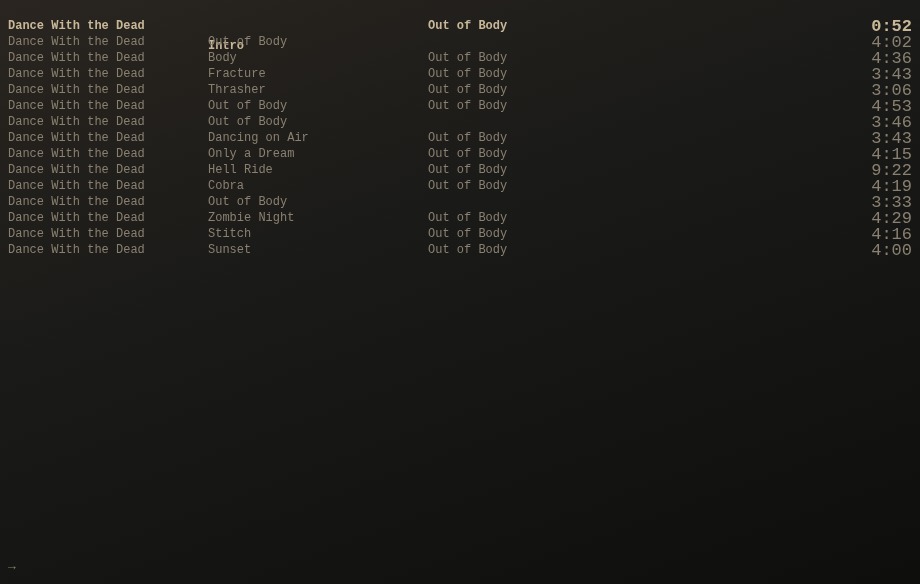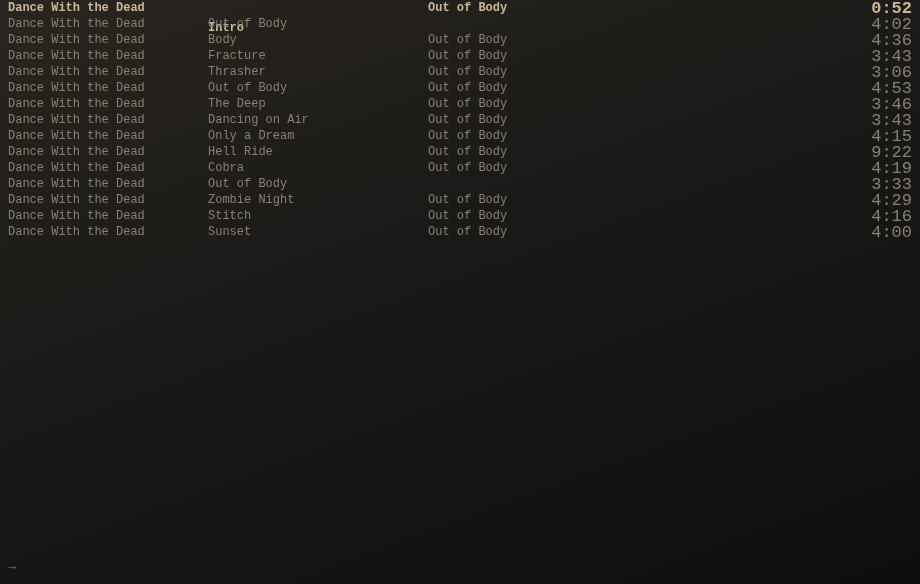--- a/index.html
+++ b/index.html
@@ -13,21 +13,21 @@
       height: 584px;
       background: linear-gradient(160deg, #2a2520 0%, #1a1a18 40%, #0e0e0c 100%);
       font-family: 'Courier New', Courier, monospace;
       font-size: 13px;
       color: #8a8070;
       overflow: hidden;
       position: relative;
     }
 
     .track-list {
-      padding: 0 0;
+      padding: 18px 0;
       width: 100%;
     }
 
     .track-row {
       display: flex;
       align-items: center;
       padding: 2px 8px;
       height: 16px;
       cursor: pointer;
     }
@@ -121,21 +121,20 @@
       <div class="col-duration">3:06</div>
     </div>
     <div class="track-row">
       <div class="col-artist">Dance With the Dead</div>
       <div class="col-title">Out of Body</div>
       <div class="col-album">Out of Body</div>
       <div class="col-duration">4:53</div>
     </div>
     <div class="track-row">
       <div class="col-artist">Dance With the Dead</div>
-      <div class="col-title">The Deep</div>
       <div class="col-album">Out of Body</div>
       <div class="col-duration">3:46</div>
     </div>
     <div class="track-row">
       <div class="col-artist">Dance With the Dead</div>
       <div class="col-title">Dancing on Air</div>
       <div class="col-album">Out of Body</div>
       <div class="col-duration">3:43</div>
     </div>
     <div class="track-row">

